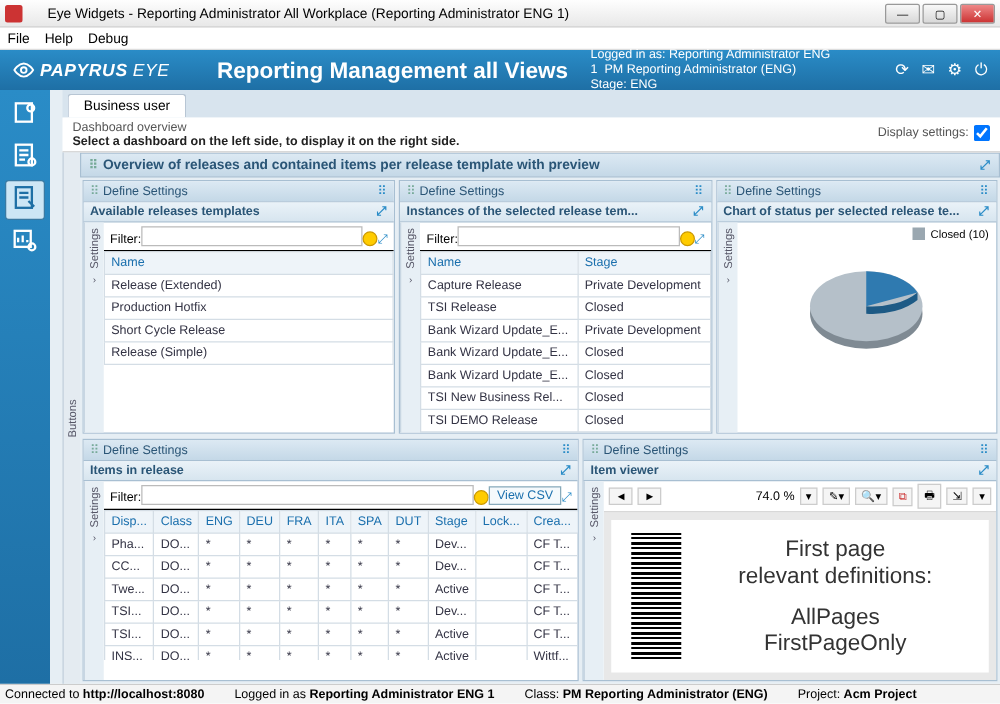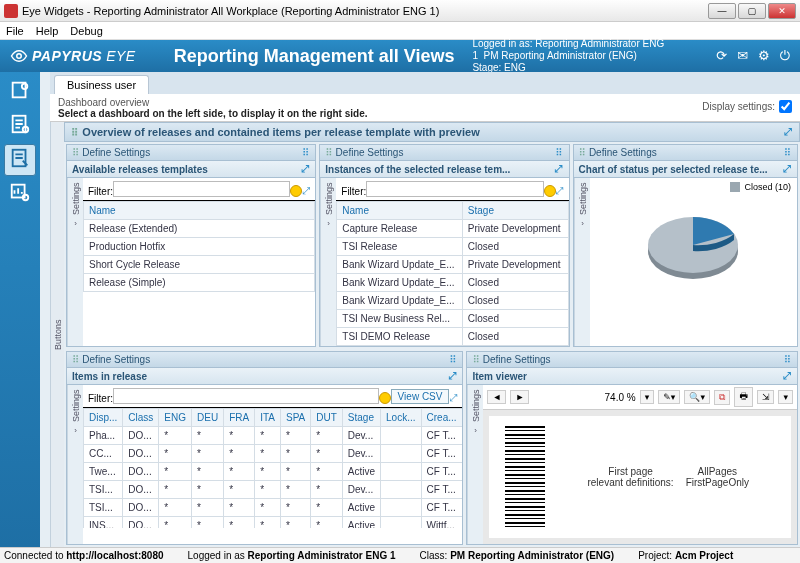--- a/index.html
+++ b/index.html
@@ -1,18 +1,18 @@
 <!DOCTYPE html>
 <html><head>
 <meta charset="utf-8">
 <style>
 * { box-sizing: border-box; margin: 0; padding: 0; font-family: Tahoma, Arial, sans-serif; }
 html, body { width: 800px; height: 563px; overflow: hidden; background: #fff; }
 .window-title-bar { height: 22px; background: linear-gradient(#fefefe,#e8e8e8); border-bottom: 1px solid #ccc; display:flex; align-items:center; font-size:11px; padding:0 4px; justify-content:space-between; }
-.window-title-bar .title { display:flex; align-items:center; gap:4px; }
+.window-title-bar .title { display:flex; align-items:center; gap:20px; }
 .window-controls { display:flex; gap:2px; }
 .window-controls .btn { width:28px; height:16px; border:1px solid #999; background:linear-gradient(#f8f8f8,#d8d8d8); font-size:9px; display:flex; align-items:center; justify-content:center; border-radius:2px; }
 .window-controls .close { background:linear-gradient(#e88,#c33); color:#fff; }
 .menu-bar { height:18px; display:flex; align-items:center; gap:12px; font-size:11px; padding:0 6px; border-bottom:1px solid #ddd; }
 .app-header { height:32px; background:linear-gradient(#2a8cc7,#1e6fa5); color:#fff; display:flex; align-items:center; padding:0 10px; gap:18px; }
 .app-header .logo { font-size:14px; font-weight:bold; font-style:italic; display:flex; align-items:center; gap:4px; letter-spacing:.5px; }
 .app-header .logo-eye { font-weight:400; }
 .app-header .header-title { font-size:18px; font-weight:bold; flex:0 0 auto; margin-left:20px; }
 .app-header .login-info { margin-left:auto; font-size:10px; line-height:12px; text-align:left; }
 .app-header .header-icons { display:flex; gap:10px; margin-left:12px; font-size:13px; }
@@ -48,21 +48,21 @@
 .legend { font-size:9px; padding:4px 6px; }
 .legend-item { display:flex; align-items:center; gap:4px; justify-content:flex-end; }
 .sw { width:10px; height:10px; display:inline-block; }
 .pie-wrap { display:flex; justify-content:center; align-items:center; height:100px; }
 .viewer-tb { display:flex; align-items:center; gap:4px; padding:2px 4px; border-bottom:1px solid #ccc; font-size:10px; flex-wrap:nowrap; }
 .viewer-tb .spacer { flex:1; }
 .viewer-tb .btn { padding:1px 4px; border:1px solid #ccc; background:#f5f5f5; font-size:9px; }
 .doc-preview { flex:1; background:#e8e8e8; padding:6px; overflow:hidden; }
 .doc-page { background:#fff; height:100%; padding:10px 16px; display:flex; gap:16px; }
 .barcode { width:40px; background:repeating-linear-gradient(180deg,#000 0 2px,#fff 2px 4px,#000 4px 5px,#fff 5px 8px); }
-.doc-text { flex:1; display:flex; flex-direction:row; align-items:center; justify-content:center; font-family:"Times New Roman",serif; font-size:10px; color:#333; gap:12px; }
+.doc-text { flex:1; display:flex; flex-direction:column; align-items:center; justify-content:center; font-family:"Times New Roman",serif; font-size:18px; color:#333; gap:12px; }
 .status-bar { height:16px; border-top:1px solid #ccc; font-size:10px; display:flex; align-items:center; padding:0 4px; gap:24px; background:#f4f4f4; }
 .status-bar .seg { white-space:nowrap; }
 .view-csv { border:1px solid #8ab; padding:1px 6px; color:#1a6fad; background:#f4f9fc; font-size:10px; }
 .btns-tab { width:14px; background:#e4ebf1; writing-mode:vertical-rl; transform:rotate(180deg); font-size:9px; color:#556; display:flex; align-items:center; justify-content:center; border-right:1px solid #c2d0dc; }
 .middle-wrap { display:flex; flex:1; min-height:0; }
 .app-icon { width:14px; height:14px; background:#c33; border-radius:2px; display:inline-block; }
 </style>
 </head>
 <body>
 

